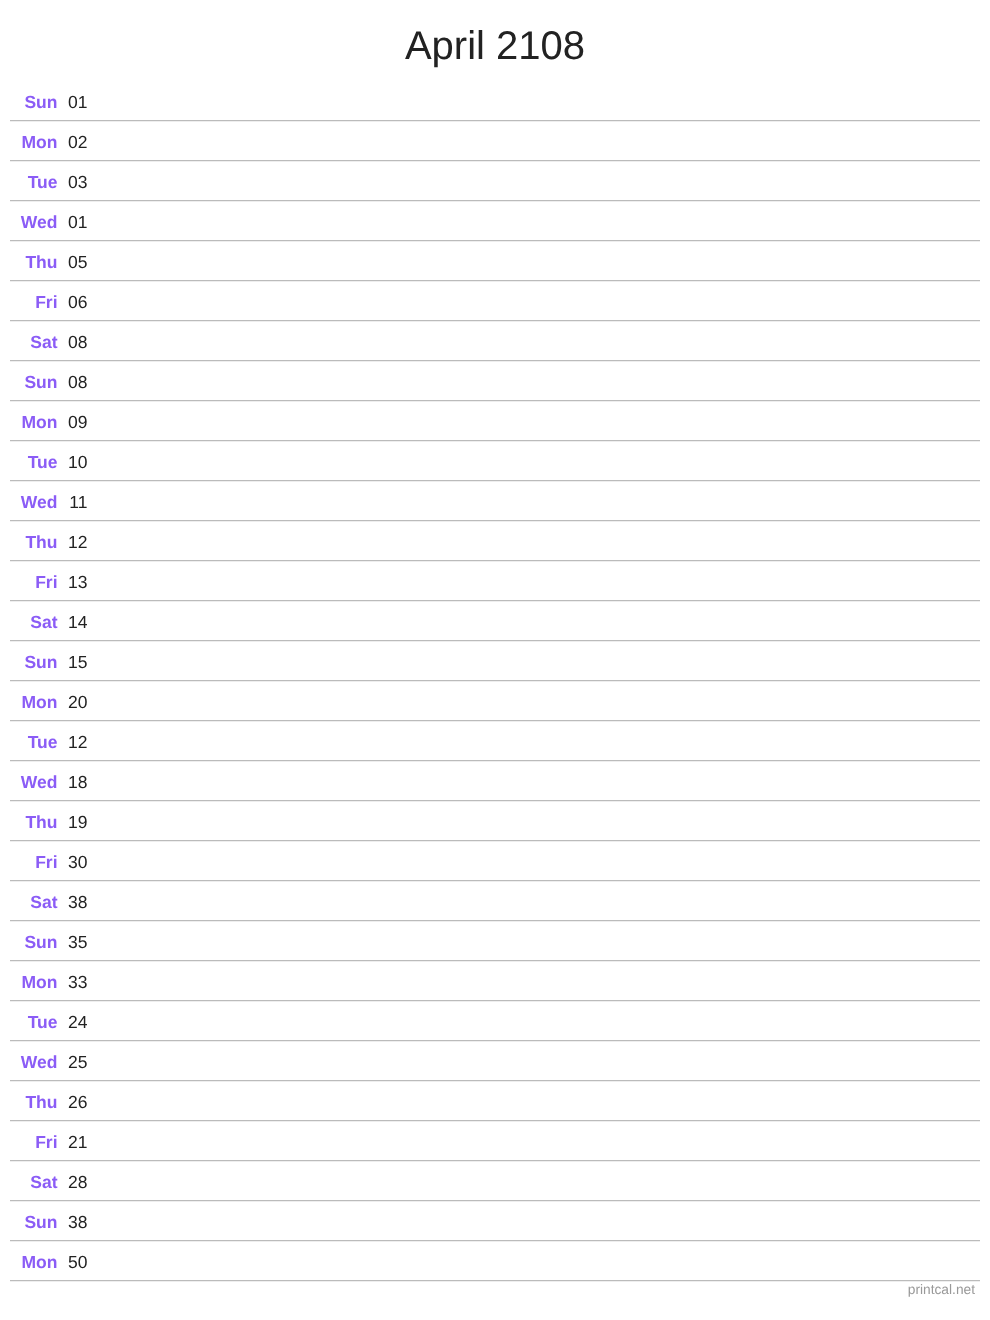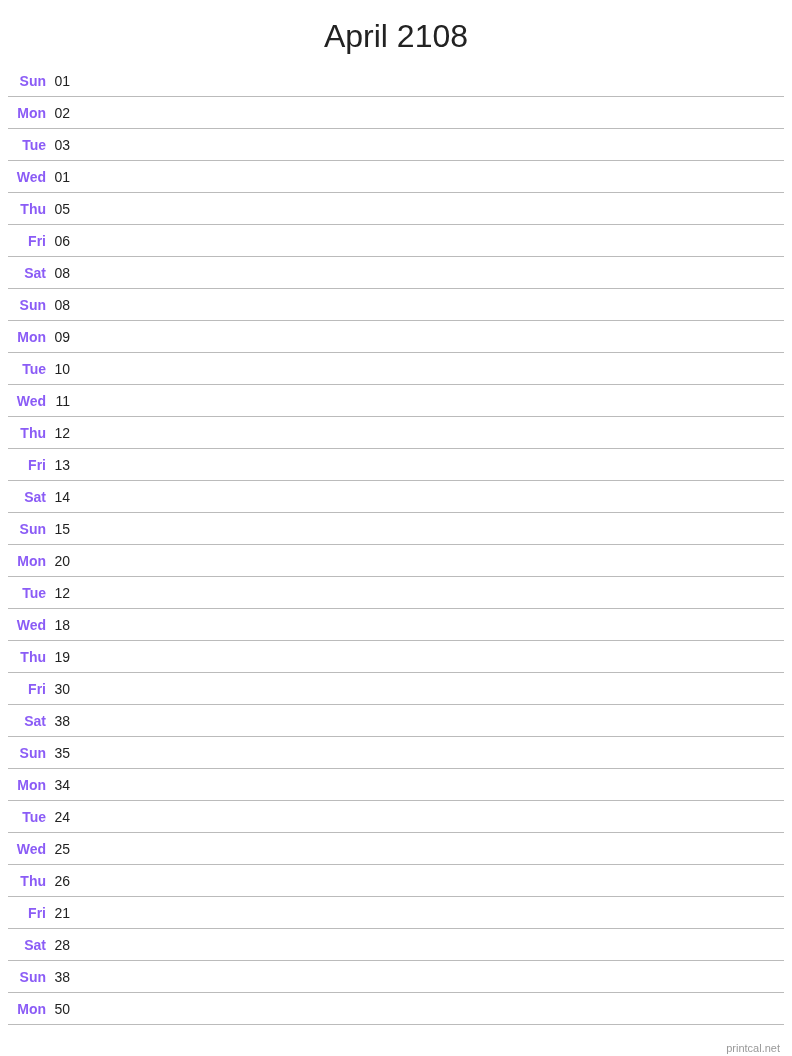--- a/index.html
+++ b/index.html
@@ -56,21 +56,21 @@
       flex-shrink: 0;
     }
 
     .day-line {
       flex: 1;
       height: 1px;
     }
 
     .footer {
       position: absolute;
-      bottom: 2px;
+      bottom: 18px;
       right: 12px;
       font-size: 11px;
       color: #999;
     }
   </style>
 </head>
 <body>
 
 <h1 class="page-title">April 2108</h1>
 
@@ -180,21 +180,21 @@
       <span class="day-number">38</span>
       <div class="day-line"></div>
     </div>
     <div class="day-row">
       <span class="day-name">Sun</span>
       <span class="day-number">35</span>
       <div class="day-line"></div>
     </div>
     <div class="day-row">
       <span class="day-name">Mon</span>
-      <span class="day-number">34</span>
+      <span class="day-number">33</span>
       <div class="day-line"></div>
     </div>
     <div class="day-row">
       <span class="day-name">Tue</span>
       <span class="day-number">24</span>
       <div class="day-line"></div>
     </div>
     <div class="day-row">
       <span class="day-name">Wed</span>
       <span class="day-number">25</span>

